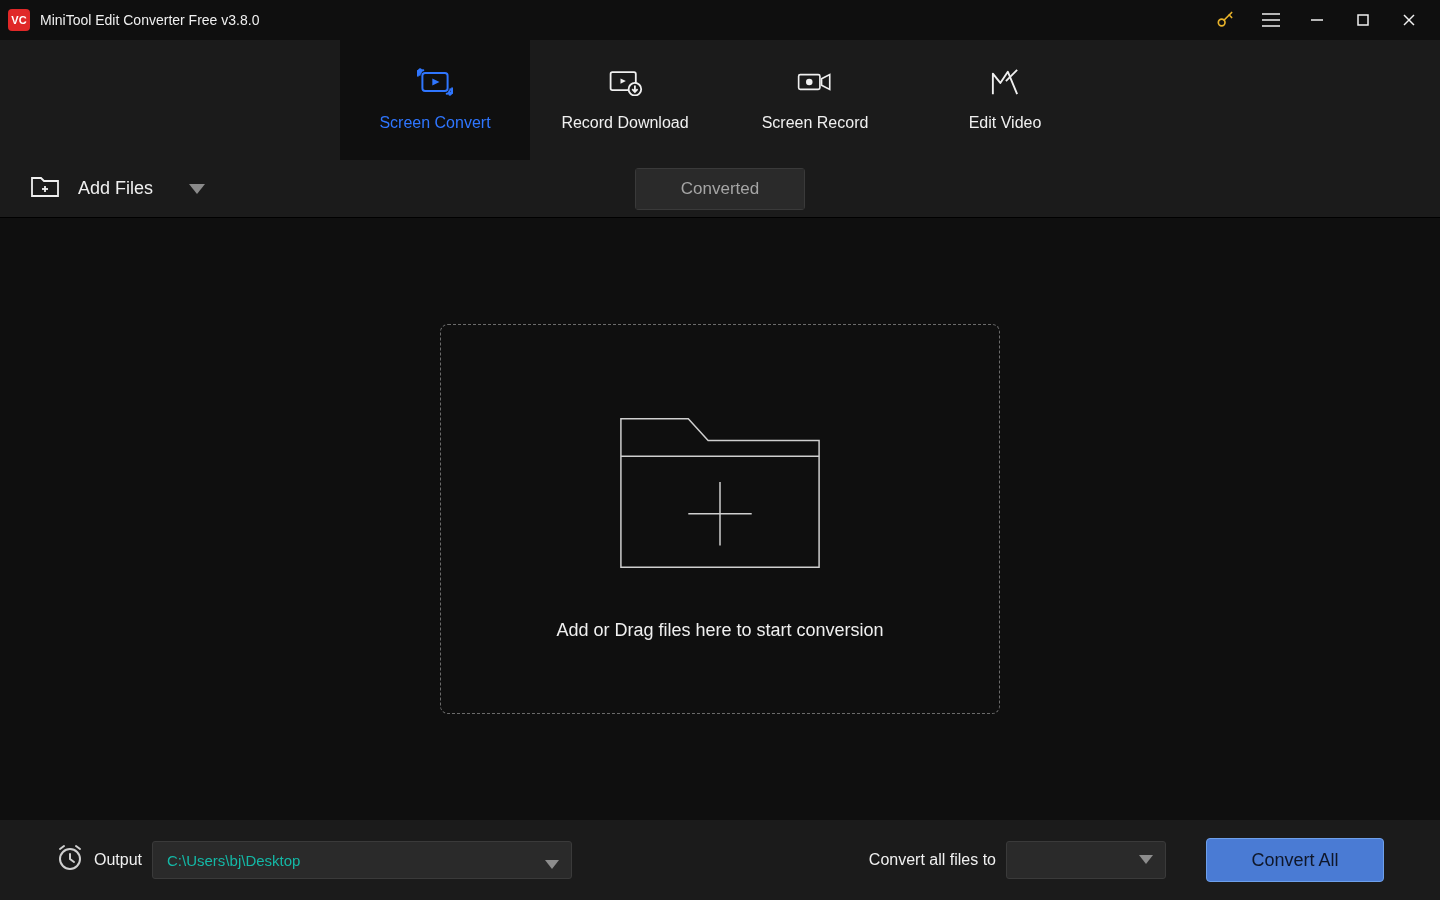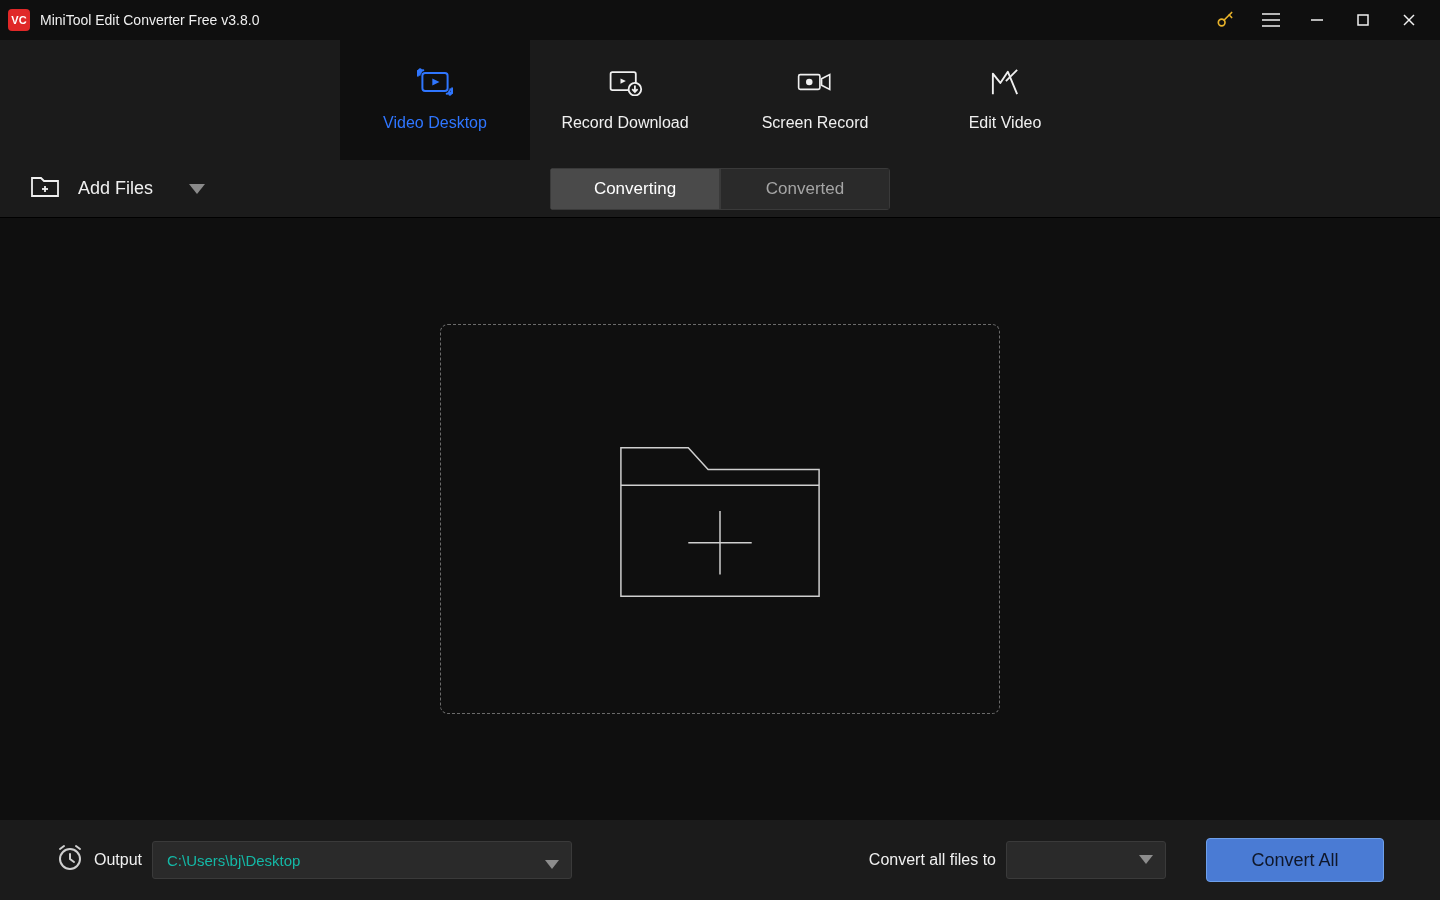--- a/index.html
+++ b/index.html
@@ -249,21 +249,21 @@
         <path d="M36 27 L39 27 L39 22"></path>
         <path d="M4 1 L1 4"></path>
         <path d="M36 29 L39 26"></path>
         <path d="M7 2 A 3 3 0 0 0 4 5" stroke="currentColor"></path>
         <path d="M33 28 A 3 3 0 0 0 36 25" stroke="currentColor"></path>
         <path d="M5 2 L2 5" stroke="currentColor" stroke-width="2.2" fill="none"></path>
         <polyline points="3,1 0,4 3,7" fill="none"></polyline>
         <polyline points="37,29 40,26 37,23" fill="none"></polyline>
       </svg>
     </span>
-    <span>Video Desktop</span>
+    <span>Screen Convert</span>
   </div>
 
   <div class="tab">
     <span>
       <svg viewBox="0 0 40 30" fill="none" stroke="currentColor" stroke-width="2">
         <rect x="4" y="4" width="28" height="20" rx="2"></rect>
         <polygon points="15,11 15,17 21,14" fill="currentColor" stroke="none"></polygon>
         <circle cx="31" cy="23" r="7" fill="var(--bg-2)" stroke="currentColor"></circle>
         <path d="M31 19 L31 26 M28 23 L31 26 L34 23"></path>
       </svg>
@@ -304,39 +304,37 @@
     </span>
     <span>Add Files</span>
     <span>
       <svg class="chev" viewBox="0 0 16 10" fill="currentColor">
         <polygon points="0,0 16,0 8,10"></polygon>
       </svg>
     </span>
   </div>
 
   <div class="segwrap">
-    <div class="seg active">
-      <span>Converting</span>
-    </div>
     <div class="seg">
       <span>Converted</span>
     </div>
   </div>
 </div>
 
 <div class="main">
   <div class="dropzone">
     <span>
       <svg class="folder-big" viewBox="0 0 220 180">
         <path d="M10 170 V20 H78 L98 42 H210 V170 Z"></path>
         <line x1="10" y1="58" x2="210" y2="58"></line>
         <line x1="110" y1="84" x2="110" y2="148"></line>
         <line x1="78" y1="116" x2="142" y2="116"></line>
       </svg>
     </span>
+    <div class="caption">Add or Drag files here to start conversion</div>
   </div>
 </div>
 
 <div class="bottombar">
   <span>
     <svg class="clock-icon" viewBox="0 0 28 28" fill="none" stroke="currentColor" stroke-width="2" stroke-linecap="round">
       <circle cx="14" cy="15" r="10"></circle>
       <path d="M14 10 V15 L18 18"></path>
       <path d="M4 5 L8 2"></path>
       <path d="M24 5 L20 2"></path>

